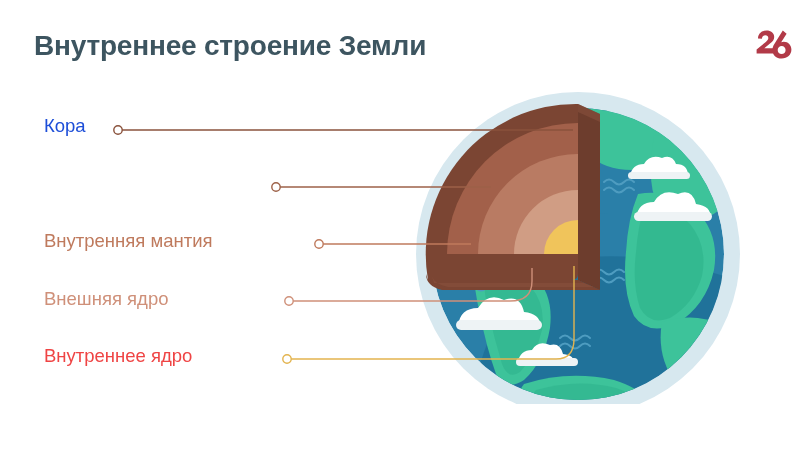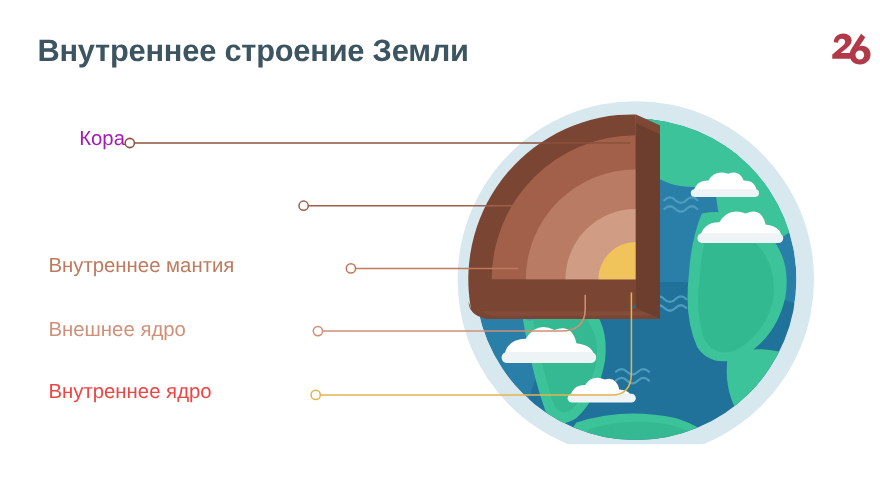--- a/index.html
+++ b/index.html
@@ -35,21 +35,21 @@
     width: 46px;
     height: 34px;
   }
   
   .label {
     position: absolute;
     font-size: 18.5px;
     white-space: nowrap;
     line-height: 1;
   }
-  .lbl-0 { left: 44px; top: 117px;  color: #a21caf; margin-left: 28px; }
+  .lbl-0 { left: 44px; top: 117px;  color: #1d4ed8; }
   .lbl-1 { left: 44px; top: 174px;  color: #9d6148; }
   .lbl-2 { left: 44px; top: 232px;  color: #bf7a5d; }
   .lbl-3 { left: 44px; top: 290px;  color: #cf9079; }
   .lbl-4 { left: 44px; top: 347px;  color: #ef4444; }
 
   
   .leaders {
     position: absolute;
     left: 0; top: 0;
     width: 800px;
@@ -75,22 +75,22 @@
   <div class="logo">
     <svg width="46" height="34" viewBox="0 0 46 34">
       <g fill="#b23a48">
         <path d="M6 12.5c0-4.5 3.6-8 8.6-8 4.3 0 7.6 2.6 7.6 6.4 0 2.6-1.3 4.4-4.2 6.7l-5.7 4.6h10.3l-1.4 5.2H4.6v-3.9l9.2-7.6c1.9-1.6 2.5-2.5 2.5-3.9 0-1.6-1.2-2.7-3-2.7-2 0-3.3 1.3-3.4 3.5z"></path>
         <path d="M30.8 4.6l-8.3 13.1c-1.4 2.2-2.1 4.2-2.1 6.3 0 5 3.9 8.6 9.3 8.6 5.6 0 9.7-3.8 9.7-9 0-4.6-3.2-7.9-7.6-7.9-1 0-1.9.2-2.6.5l5.4-8.4zM29.7 19.9c2.2 0 3.9 1.7 3.9 4 0 2.4-1.7 4.1-4 4.1-2.2 0-3.9-1.7-3.9-4.1 0-2.3 1.7-4 4-4z"></path>
       </g>
     </svg>
   </div>
 
   <div class="label lbl-0">Кора</div>
-  <div class="label lbl-2">Внутреннее мантия</div>
-  <div class="label lbl-3">Внешнее ядро</div>
+  <div class="label lbl-2">Внутренняя мантия</div>
+  <div class="label lbl-3">Внешняя ядро</div>
   <div class="label lbl-4">Внутреннее ядро</div>
 
   <div class="earth">
     <svg width="340" height="340" viewBox="0 0 340 340">
       <defs>
         <clipPath id="globeClip">
           <circle cx="170" cy="170" r="146"></circle>
         </clipPath>
         <clipPath id="wedgeClip">
           <path d="M170 170 L170 24 A146 146 0 0 0 24 170 Z"></path>

